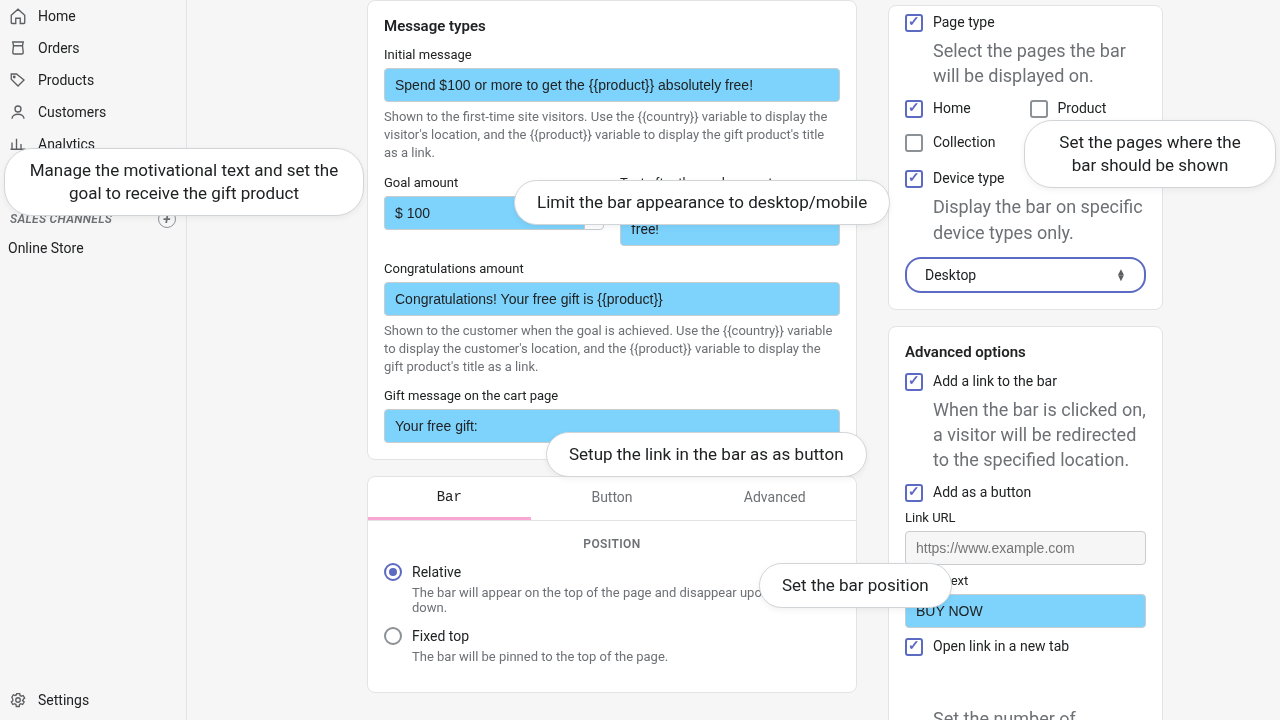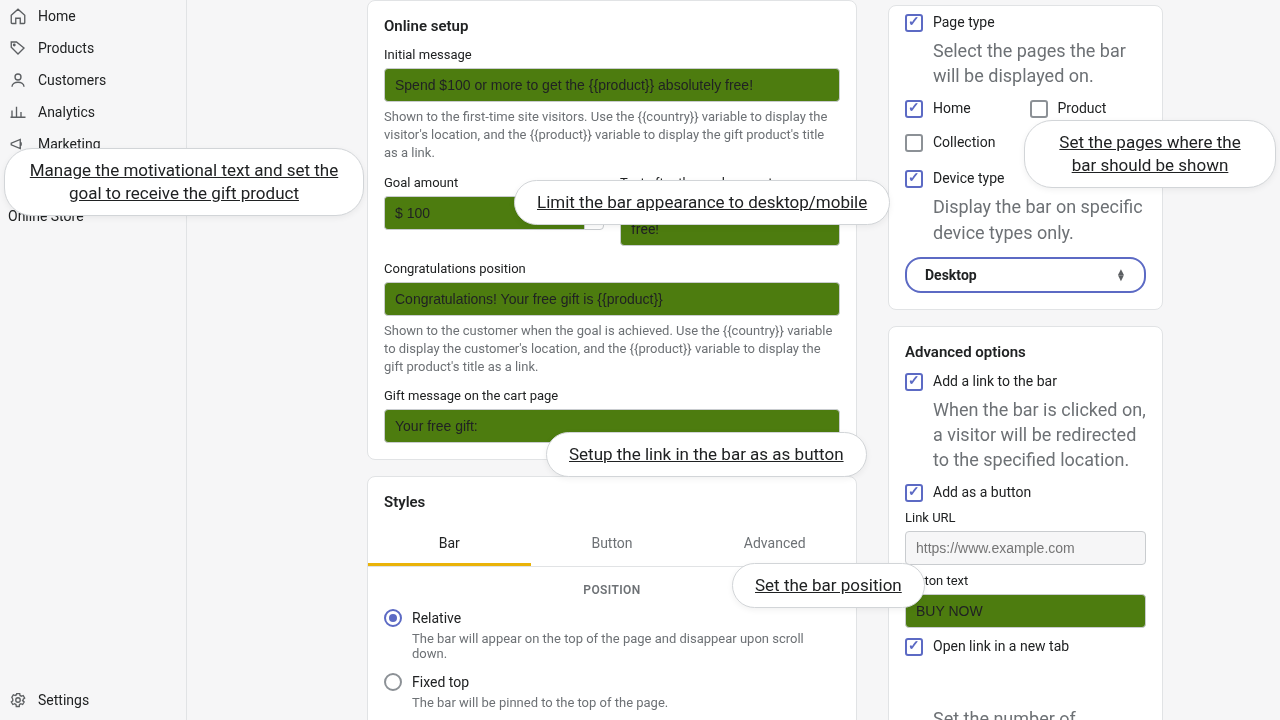--- a/index.html
+++ b/index.html
@@ -93,21 +93,21 @@
   margin-bottom: 12px;
 }
 .label { font-size: 13px; color: #202223; margin-bottom: 6px; display: block; }
 .input {
   width: 100%;
   border: 1px solid #c9cccf;
   border-radius: 4px;
   padding: 8px 10px;
   font-size: 14px;
   color: #202223;
-  background: #4d7c0f;
+  background: #7dd3fc;
 }
 .textarea { min-height: 50px; resize: none; font-family: inherit; }
 .help {
   font-size: 13px;
   color: #6d7175;
   margin-top: 6px;
   line-height: 1.4;
 }
 .row { display: flex; gap: 16px; margin-top: 12px; }
 .col { flex: 1; }
@@ -130,21 +130,22 @@
 .tab {
   flex: 1;
   text-align: center;
   padding: 12px 0;
   font-size: 14px;
   color: #6d7175;
   cursor: pointer;
 }
 .tab.active {
   color: #202223;
-  border-bottom: 3px solid #eab308;
+  border-bottom: 3px solid #f9a8d4;
+  font-family: Liberation Mono, monospace;
 }
 .subhead {
   font-size: 12px;
   font-weight: 600;
   color: #6d7175;
   letter-spacing: .4px;
   margin-bottom: 12px;
   text-align: center;
 }
 .radio-row { display: flex; align-items: center; margin-bottom: 4px; cursor: pointer; }
@@ -177,53 +178,59 @@
 .cb-grid { display: grid; grid-template-columns: 1fr 1fr; gap: 10px 8px; margin-left: 0; margin-bottom: 12px;}
 .select {
   width: 100%;
   border: 2px solid #5c6ac4;
   border-radius: 16px;
   padding: 8px 18px;
   font-size: 14px;
   background: #fff;
   display: flex; align-items: center; justify-content: space-between;
   cursor: pointer;
-  font-weight: bold;
 }
 .select .arr { font-size: 10px; color: #5c5f62; line-height: .6; }
 .link-label { font-size: 13px; margin: 8px 0 6px 0; }
 .small-title { font-size: 15px; font-weight: 600; margin-bottom: 12px; }
 
 .callout {
   position: absolute;
   background: #fff;
   border: 1px solid #d2d5d8;
   border-radius: 28px;
   padding: 10px 22px;
   font-size: 17px;
   color: #202223;
   text-align: center;
   box-shadow: 0 2px 6px rgba(0,0,0,0.06);
   z-index: 50;
   line-height: 1.35;
-  text-decoration: underline;
 }
 </style>
 </head>
 <body>
 
 <div class="sidebar">
   <div class="nav">
     <div class="nav-item">
       <span class="icon">
           <svg viewBox="0 0 24 24">
             <path d="M3 11l9-8 9 8v10a1 1 0 0 1-1 1h-5v-7h-6v7H4a1 1 0 0 1-1-1z"></path>
           </svg>
         </span>
       <span>Home</span>
+    </div>
+    <div class="nav-item">
+      <span class="icon">
+          <svg viewBox="0 0 24 24">
+            <path d="M5 4h14l-1 5H6zM6 9l-1 9a2 2 0 0 0 2 2h10a2 2 0 0 0 2-2l-1-9"></path>
+          </svg>
+        </span>
+      <span>Orders</span>
     </div>
     <div class="nav-item">
       <span class="icon">
           <svg viewBox="0 0 24 24">
             <path d="M20 12l-8 8-9-9V4h7z"></path>
             <circle cx="7" cy="8" r="1"></circle>
           </svg>
         </span>
       <span>Products</span>
     </div>
@@ -276,21 +283,21 @@
       </span>
     <span>Settings</span>
   </div>
 </div>
 
 <div class="main">
 
   <div class="col-center">
     <div class="card">
       <div class="card-pad">
-        <div class="section-title">Online setup</div>
+        <div class="section-title">Message types</div>
 
         <label class="label">Initial message</label>
         <input class="input" value="Spend $100 or more to get the {{product}} absolutely free!" style="">
         <div class="help">Shown to the first-time site visitors. Use the {{country}} variable to display the visitor's location, and the {{product}} variable to display the gift product's title as a link.</div>
 
         <div class="row">
           <div class="col">
             <label class="label">Goal amount</label>
             <div class="goal-wrap">
               <input class="input" value="$ 100" style="">
@@ -300,36 +307,33 @@
               </div>
             </div>
           </div>
           <div class="col">
             <label class="label">Text after the goal amount</label>
             <textarea class="input textarea" style="">to get the {{product}} absolutely free!</textarea>
           </div>
         </div>
 
         <div style="margin-top:12px">
-          <label class="label">Congratulations position</label>
+          <label class="label">Congratulations amount</label>
           <input class="input" value="Congratulations! Your free gift is {{product}}" style="">
           <div class="help">Shown to the customer when the goal is achieved. Use the {{country}} variable to display the customer's location, and the {{product}} variable to display the gift product's title as a link.</div>
         </div>
 
         <div style="margin-top:12px">
           <label class="label">Gift message on the cart page</label>
           <input class="input" value="Your free gift:" style="">
         </div>
       </div>
     </div>
 
     <div class="card">
-      <div class="card-pad" style="padding-bottom:0">
-        <div class="section-title">Styles</div>
-      </div>
       <div class="tabs">
         <div class="tab active">Bar</div>
         <div class="tab">Button</div>
         <div class="tab">Advanced</div>
       </div>
       <div class="card-pad">
         <div class="subhead">POSITION</div>
 
         <div class="radio-row">
           <span class="radio checked"></span>
@@ -421,13 +425,13 @@
       
     </div>
   </div>
 
 </div>
 
 <div class="callout" style="left:4px; top:148px; width:360px">Manage the motivational text and set the goal to receive the gift product</div>
 <div class="callout" style="left:514px; top:180px;">Limit the bar appearance to desktop/mobile</div>
 <div class="callout" style="left:1024px; top:120px; width:252px">Set the pages where the bar should be shown</div>
 <div class="callout" style="left:546px; top:432px;">Setup the link in the bar as as button</div>
-<div class="callout" style="left:732px; top:563px;">Set the bar position</div>
+<div class="callout" style="left:759px; top:563px;">Set the bar position</div>
 
 </body></html>

